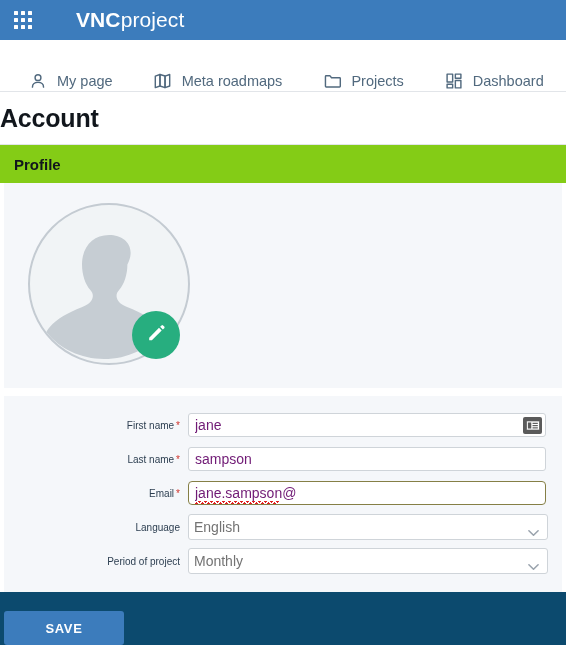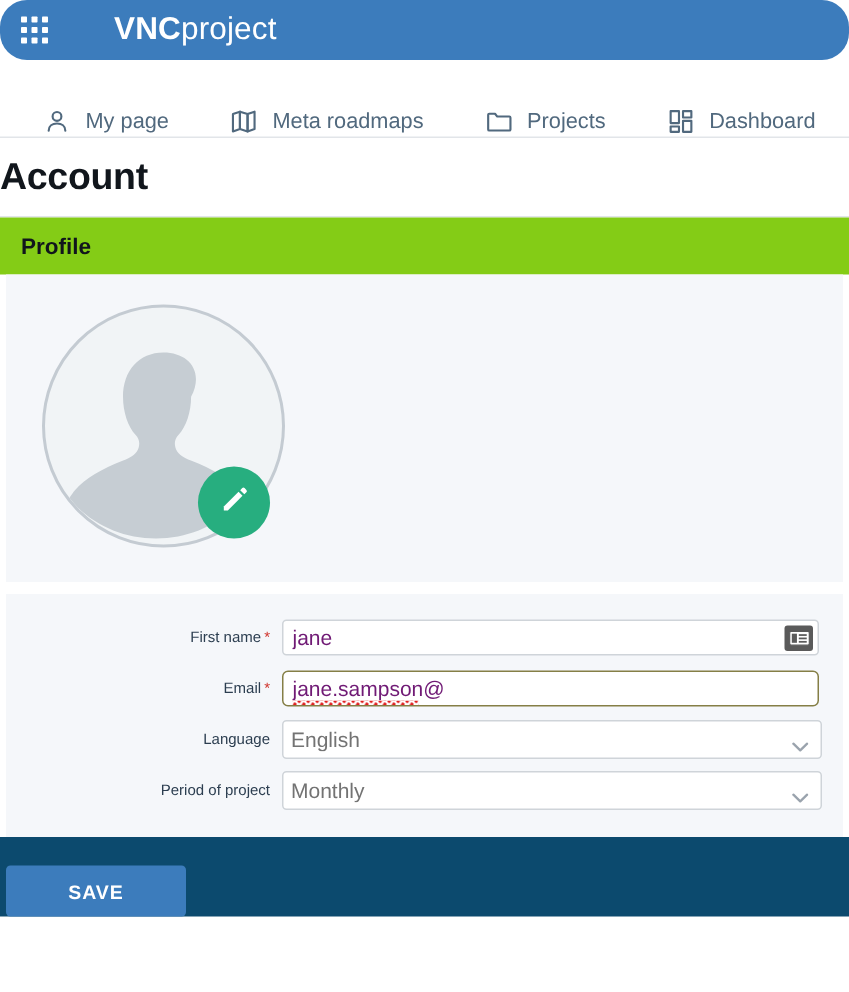--- a/index.html
+++ b/index.html
@@ -11,21 +11,20 @@
     overflow: hidden;
   }
 
   
   .brandbar {
     height: 40px;
     background: #3C7CBC;
     display: flex;
     align-items: center;
     padding-left: 12px;
-    border-radius: 18px;
   }
   .appgrid {
     width: 22px; height: 22px;
     display: grid;
     grid-template-columns: repeat(3, 1fr);
     grid-template-rows: repeat(3, 1fr);
     gap: 3px;
     cursor: pointer;
     padding: 2px;
   }
@@ -338,20 +337,28 @@
           <rect x="0.6" y="0.6" width="16.8" height="11.8" rx="1.2" fill="#ffffff" stroke="#5a5a5a"></rect>
           <rect x="2.4" y="2.6" width="4.4" height="7.8" fill="#5a5a5a"></rect>
           <rect x="8.4" y="3" width="6.8" height="1.5" fill="#5a5a5a"></rect>
           <rect x="8.4" y="5.9" width="6.8" height="1.5" fill="#5a5a5a"></rect>
           <rect x="8.4" y="8.8" width="6.8" height="1.5" fill="#5a5a5a"></rect>
         </svg>
       </span>
     </div>
   </div>
 
+  <div class="frow">
+    <div class="flabel">
+      <span>Last name</span><span class="req">*</span>
+    </div>
+    <div class="fctrl">
+      <input class="fi" type="text" spellcheck="false" value="sampson" style="">
+    </div>
+  </div>
 
   <div class="frow">
     <div class="flabel">
       <span>Email</span><span class="req">*</span>
     </div>
     <div class="fctrl">
       <input class="fi focused" type="text" spellcheck="false" value="jane.sampson@" style="">
       <span class="spell"></span>
     </div>
   </div>

